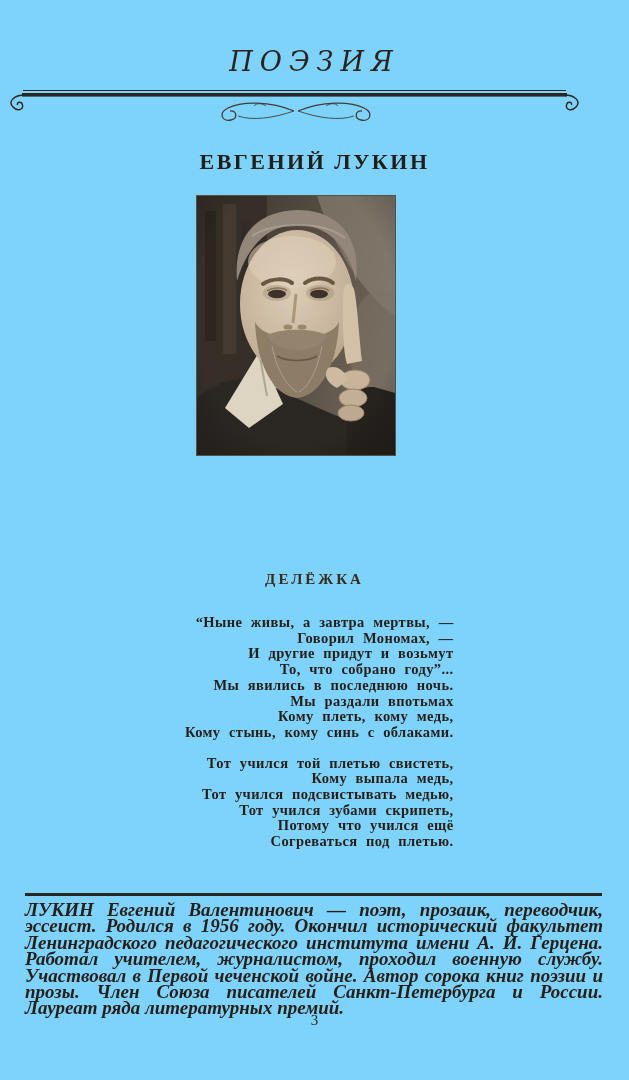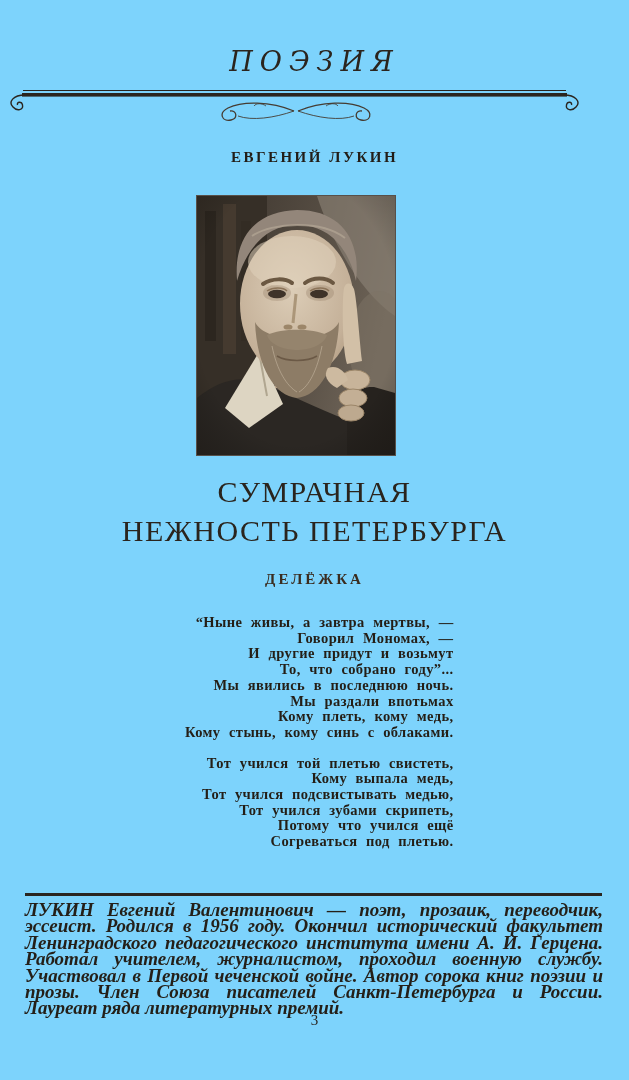--- a/index.html
+++ b/index.html
@@ -4,21 +4,21 @@
 <style>
   html,body{margin:0;padding:0;background:#e8e8e6;}
   .page{position:relative;width:629px;height:1080px;background:#7dd3fc;
         font-family:"Liberation Serif",serif;color:#241e16;overflow:hidden;
         margin:0 auto;}
   .rubric{position:absolute;top:46px;left:0;width:100%;text-align:center;
           font-family:"DejaVu Serif",serif;font-style:italic;font-size:27px;
           letter-spacing:7px;color:#2b241d;}
   .rule-wrap{position:absolute;top:86px;left:0;width:629px;height:46px;}
   .author{position:absolute;top:149px;left:0;width:100%;text-align:center;
-          font-weight:bold;font-size:15px;letter-spacing:2.5px;color:#221d17;}
+          font-weight:bold;font-size:22px;letter-spacing:2.5px;color:#221d17;}
   .photo{position:absolute;left:197px;top:196px;width:198px;height:259px;
          outline:1px solid #57504a;}
   .main-title{position:absolute;top:472px;left:0;width:100%;text-align:center;
           font-size:30px;line-height:39px;letter-spacing:1.5px;color:#2a241d;}
   .poem-title{position:absolute;top:571px;left:0;width:100%;text-align:center;
           font-size:15px;font-weight:bold;letter-spacing:3px;color:#3a2c1f;}
   .poem{position:absolute;left:185px;top:615px;font-weight:bold;font-size:14.5px;
           line-height:15.7px;letter-spacing:0.4px;word-spacing:4.5px;color:#241e16;text-align:right;}
   .stanza{white-space:nowrap;}
   .stanza + .stanza{margin-top:15px;}
@@ -117,24 +117,20 @@
       <path d="M150,259 L150,216 C150,200 162,190 177,191 L198,197 L198,259 Z" fill="#26221e"></path>
       <path d="M147,92 C145,102 145,152 150,168 L165,165 C162,140 160,104 157,93 C154,86 149,86 147,92 Z" fill="#d2c0a7"></path>
       <ellipse cx="158" cy="184" rx="15" ry="10" fill="#c8b49a" stroke="#9c8669" stroke-width="1"></ellipse>
       <ellipse cx="156" cy="202" rx="14" ry="9" fill="#c3af95" stroke="#9c8669" stroke-width="1"></ellipse>
       <ellipse cx="154" cy="217" rx="13" ry="8" fill="#bda98f" stroke="#9c8669" stroke-width="1"></ellipse>
       <path d="M140,192 C130,187 126,179 131,172 C140,168 149,176 151,184 Z" fill="#cdbaa0"></path>
       <rect width="198" height="259" fill="url(#vig)"></rect>
     </svg>
   </div>
 
-  <div class="main-title">
-    <div>СУМРАЧНАЯ</div>
-    <div>НЕЖНОСТЬ ПЕТЕРБУРГА</div>
-  </div>
 
   <div class="poem-title">ДЕЛЁЖКА</div>
 
   <div class="poem">
     <div class="stanza">
       <div class="pline">“Ныне живы, а завтра мертвы, —</div>
       <div class="pline">Говорил Мономах, —</div>
       <div class="pline">И другие придут и возьмут</div>
       <div class="pline">То, что собрано году”...</div>
       <div class="pline">Мы явились в последнюю ночь.</div>

